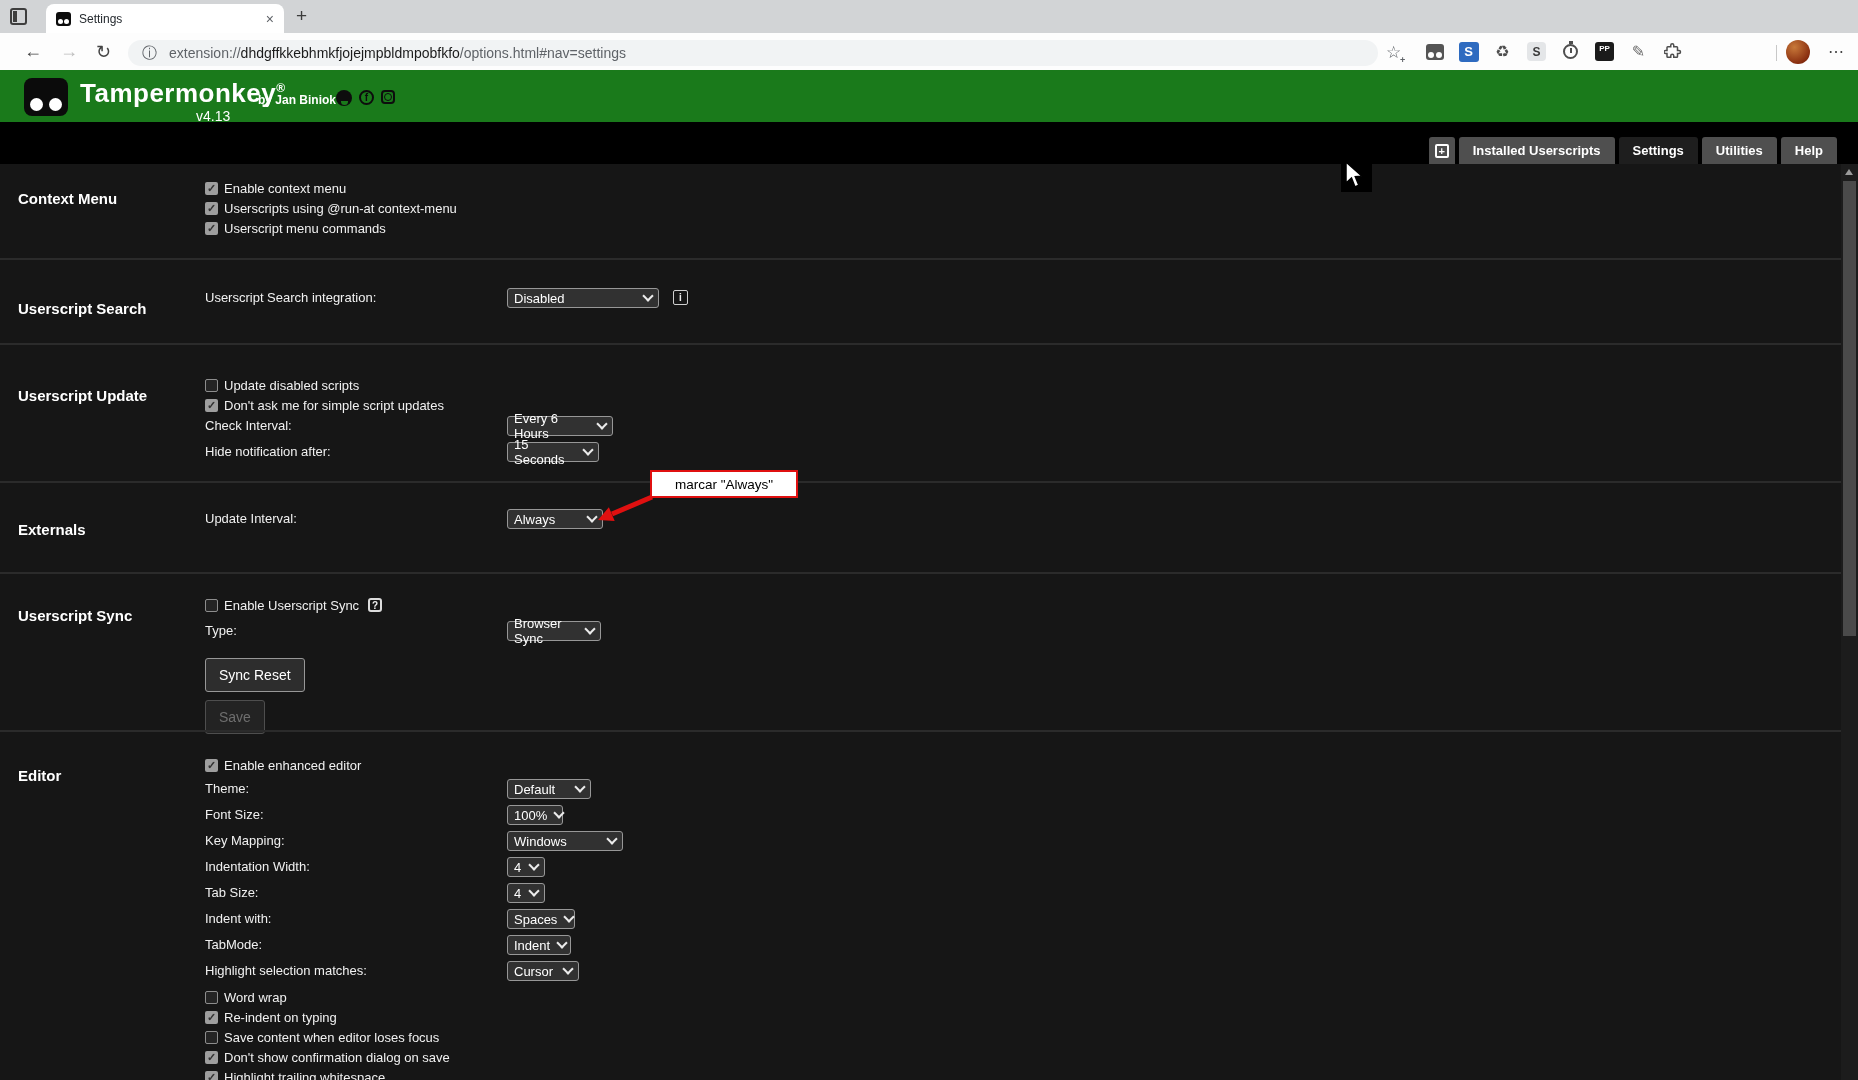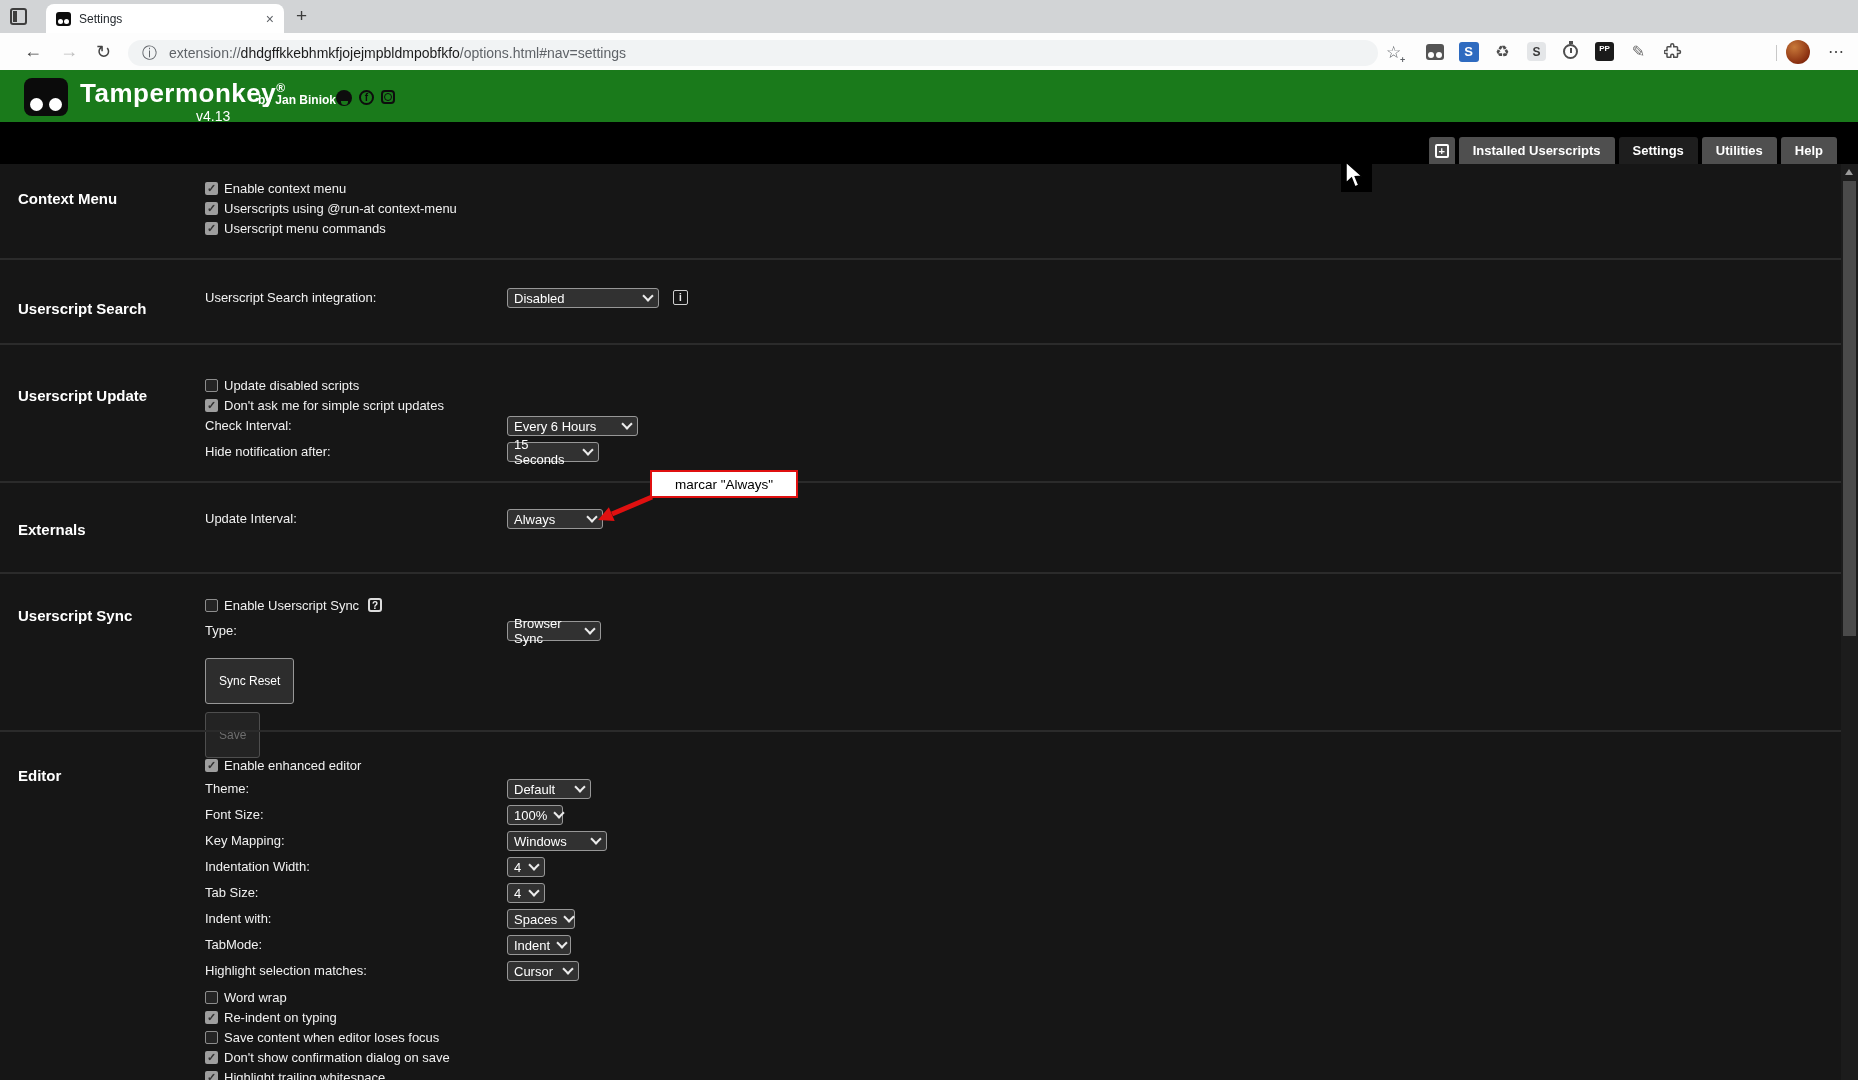--- a/index.html
+++ b/index.html
@@ -79,21 +79,21 @@
   .cbx[data-checked="true"] { background:#9e9e9e; }
   .cbx[data-checked="true"]::after { content:"✓"; font-size:11px; font-weight:bold; color:#333; line-height:11px; }
   .cbx[data-checked="false"] { background:#242424; border:1px solid #8d8d8d; }
   .cb-label { font-size:13px; color:#f1f1f1; }
 
   .sel-row { position:relative; height:20px; margin-bottom:6px; }
   .lbl { font-size:13px; color:#f1f1f1; line-height:20px; display:block; }
   .select { position:absolute; left:302px; top:0; height:20px; background:#313131; border:1px solid #979797; border-radius:3px; color:#fff; font-size:13px; display:flex; align-items:center; justify-content:space-between; padding:0 6px; }
   .chev { width:8px; height:8px; border-right:2px solid #ececec; border-bottom:2px solid #ececec; transform:rotate(45deg); margin:-5px 0 0 8px; flex:none; }
 
-  .btn { display:inline-block; font-size:12px; border-radius:3px; padding:15px 13px; }
+  .btn { display:inline-block; font-size:14px; border-radius:3px; padding:8px 13px; }
   .btn-normal { background:#2d2d2d; border:1px solid #979797; color:#fff; }
   .btn-disabled { background:#232323; border:1px solid #4e4e4e; color:#6e6e6e; }
 
   .mini-info { position:absolute; left:468px; top:2px; width:15px; height:15px; border:1px solid #cfcfcf; border-radius:2px; color:#ededed; font-size:10px; font-weight:bold; display:flex; align-items:center; justify-content:center; }
   .mini-help { width:14px; height:14px; border:2px solid #dcdcdc; border-radius:3px; color:#ededed; font-size:10px; font-weight:bold; display:flex; align-items:center; justify-content:center; margin-left:9px; }
 
   
   .annot-box { position:absolute; left:650px; top:470px; width:148px; height:28px; background:#fff; border:2px solid #e01010; z-index:6; display:flex; align-items:center; justify-content:center; font-size:13.5px; color:#000; }
   .annot-arrow { position:absolute; left:560px; top:466px; z-index:6; pointer-events:none; }
 
@@ -222,21 +222,21 @@
     <div class="cb-row">
       <span class="cbx" data-checked="false"></span>
       <span class="cb-label">Update disabled scripts</span>
     </div>
     <div class="cb-row">
       <span class="cbx" data-checked="true"></span>
       <span class="cb-label">Don't ask me for simple script updates</span>
     </div>
     <div class="sel-row" style="margin-top:1px">
       <span class="lbl">Check Interval:</span>
-      <div class="select" style="width:131px">
+      <div class="select" style="width:106px">
         <span>Every 6 Hours</span>
         <span class="chev"></span>
       </div>
     </div>
     <div class="sel-row">
       <span class="lbl">Hide notification after:</span>
       <div class="select" style="width:92px">
         <span>15 Seconds</span>
         <span class="chev"></span>
       </div>
@@ -311,21 +311,21 @@
       </div>
       <div class="sel-row">
         <span class="lbl">Font Size:</span>
         <div class="select" style="width:56px">
           <span>100%</span>
           <span class="chev"></span>
         </div>
       </div>
       <div class="sel-row">
         <span class="lbl">Key Mapping:</span>
-        <div class="select" style="width:100px">
+        <div class="select" style="width:116px">
           <span>Windows</span>
           <span class="chev"></span>
         </div>
       </div>
       <div class="sel-row">
         <span class="lbl">Indentation Width:</span>
         <div class="select" style="width:38px">
           <span>4</span>
           <span class="chev"></span>
         </div>

